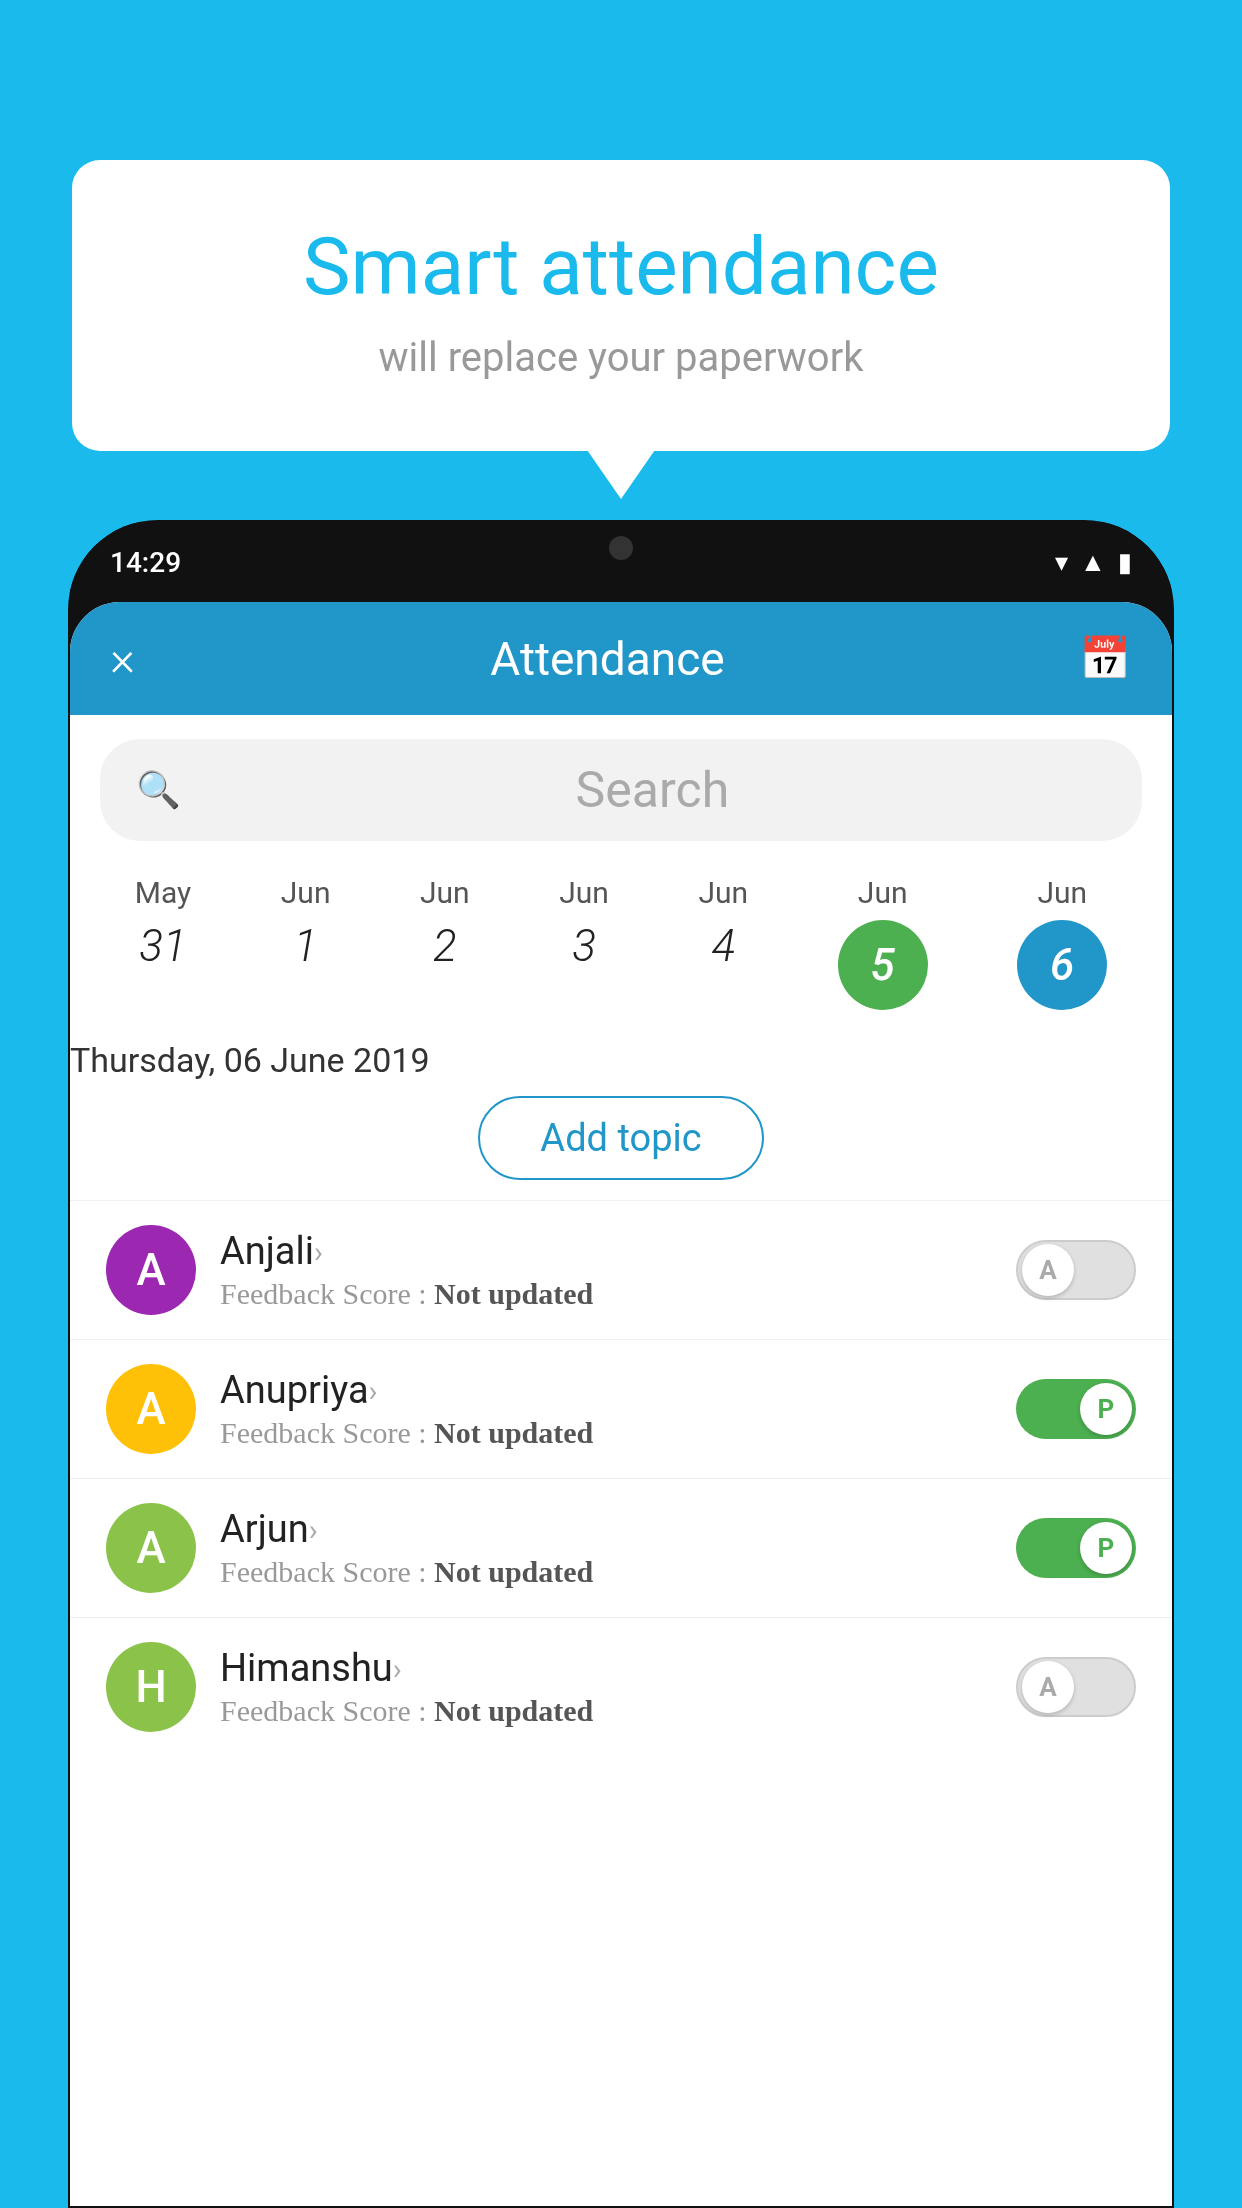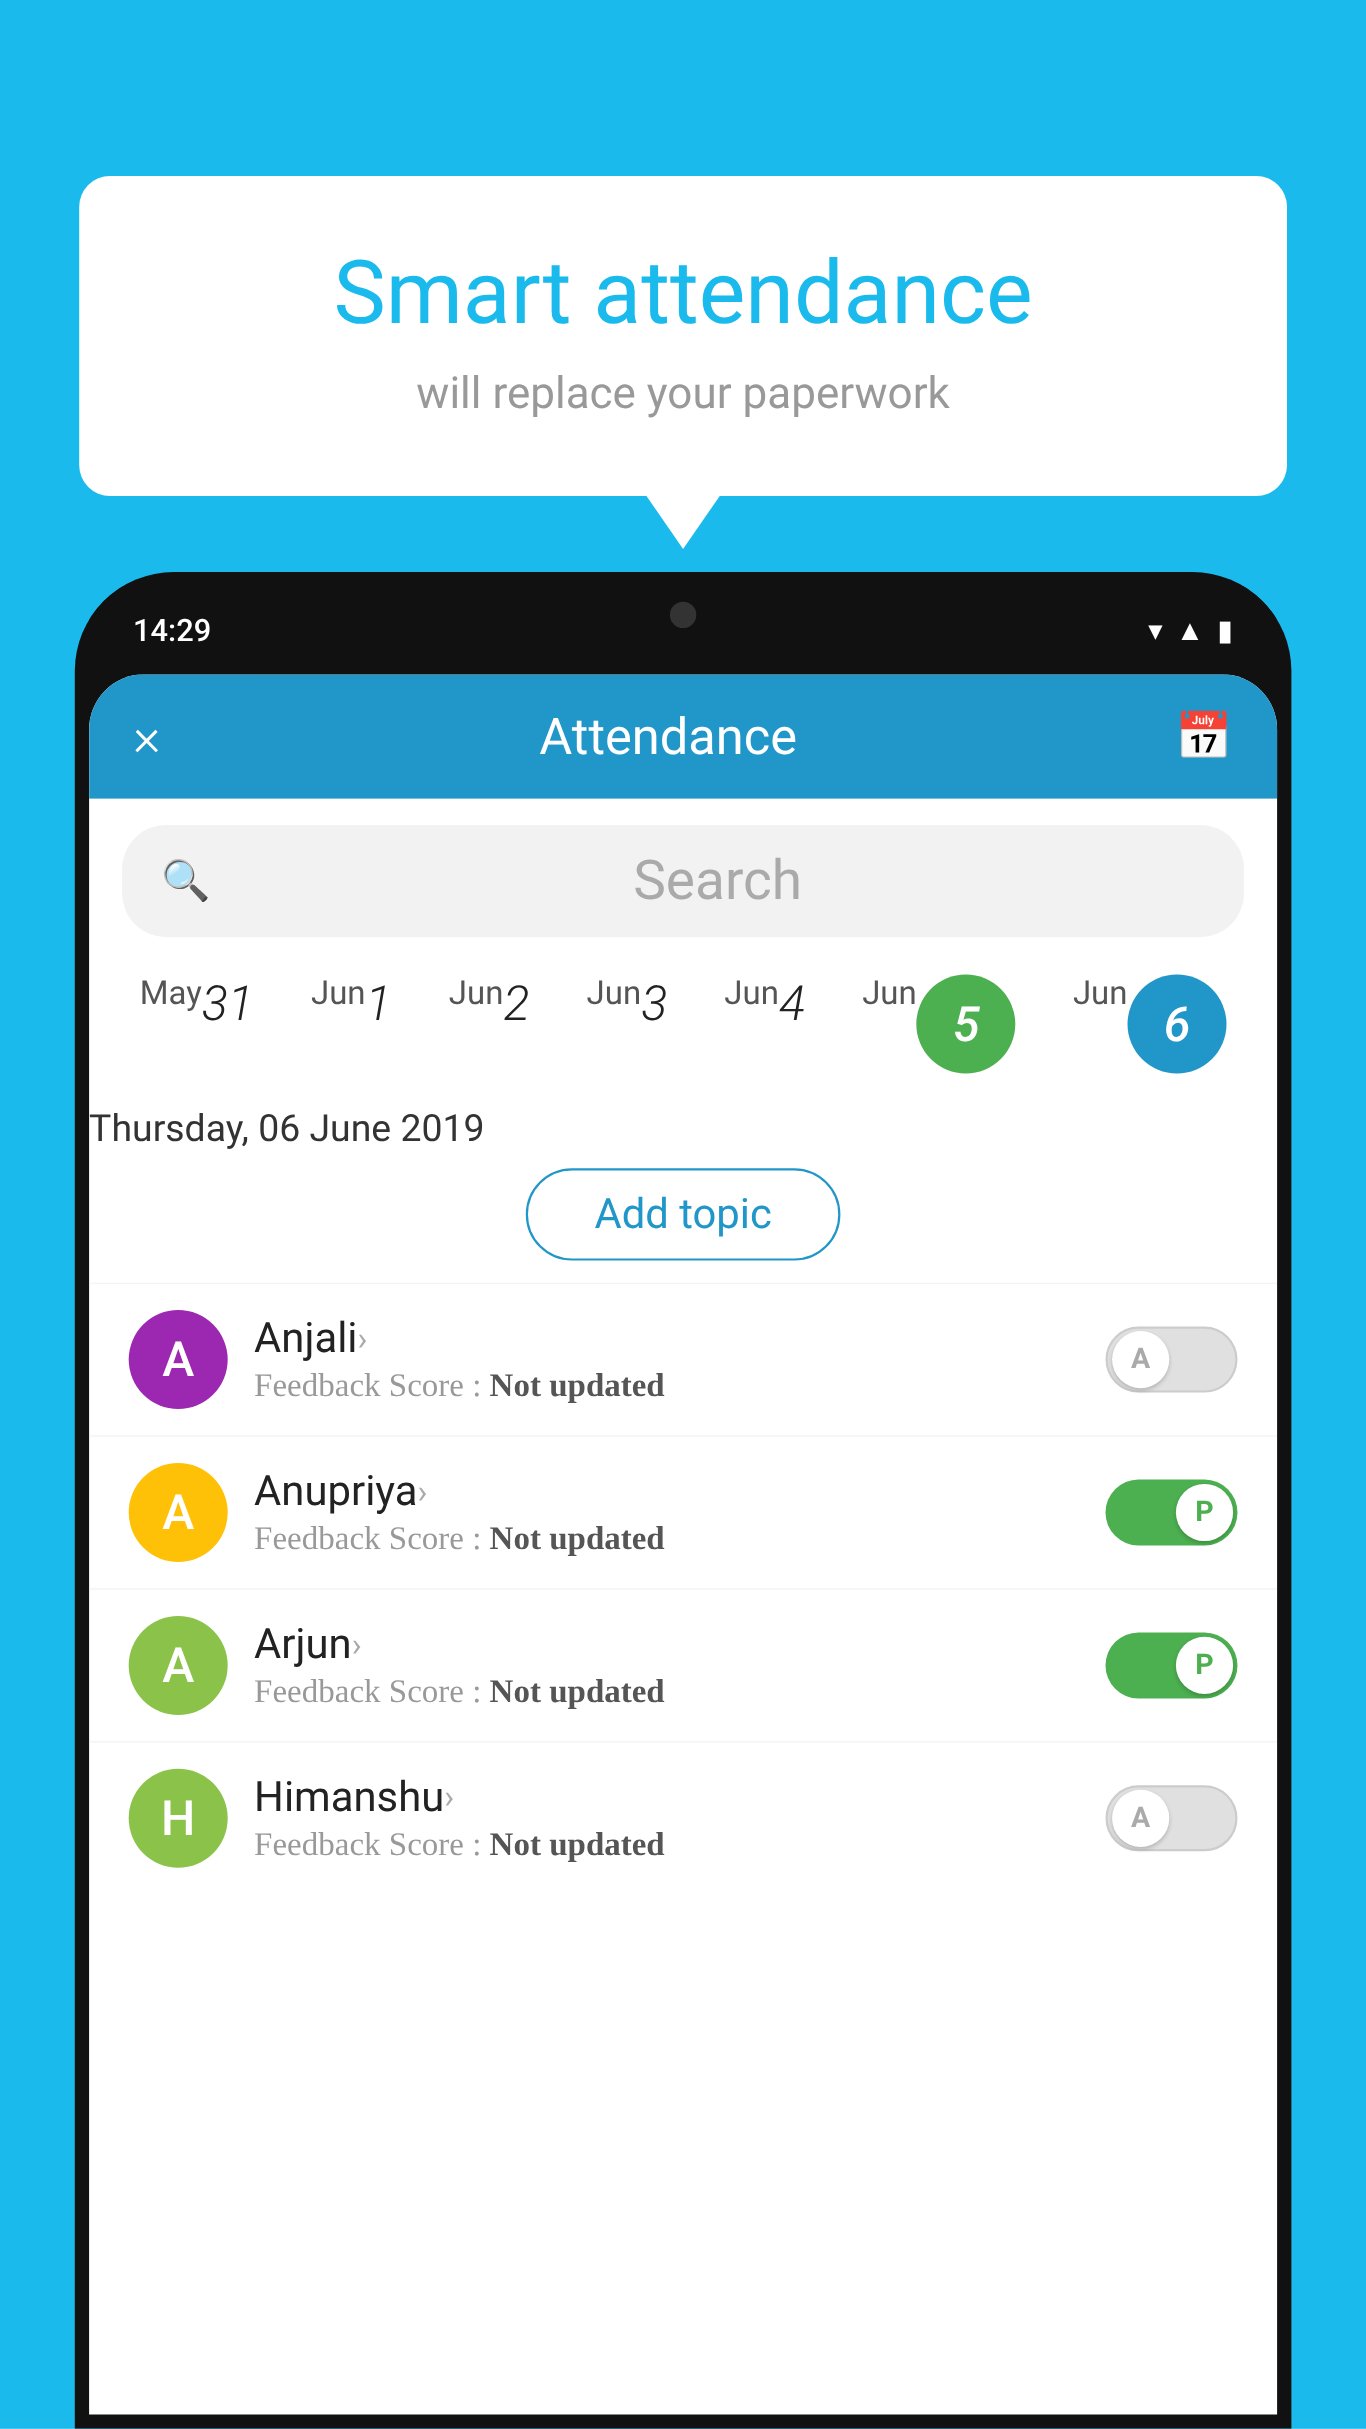--- a/index.html
+++ b/index.html
@@ -50,21 +50,21 @@
 
     
     .phone-frame {
       position: absolute;
       top: 520px;
       left: 68px;
       right: 68px;
       bottom: 0;
       background: #111;
       border-radius: 90px 90px 0 0;
-      padding: 13px;
+      padding: 2px;
       overflow: hidden;
     }
 
     
     .phone-top-bar {
       background: #111;
       height: 80px;
       position: relative;
       display: flex;
       align-items: center;
@@ -161,22 +161,22 @@
     
     .date-row {
       display: flex;
       padding: 0 20px;
       justify-content: space-around;
       flex-shrink: 0;
       margin-bottom: 0px;
     }
     .date-col {
       display: flex;
-      flex-direction: row;
-      align-items: flex-start;
+      flex-direction: column;
+      align-items: center;
       padding: 10px 16px;
     }
     .date-month {
       font-size: 30px;
       color: #555;
       margin-bottom: 10px;
     }
     .date-num {
       font-size: 44px;
       font-weight: 300;

